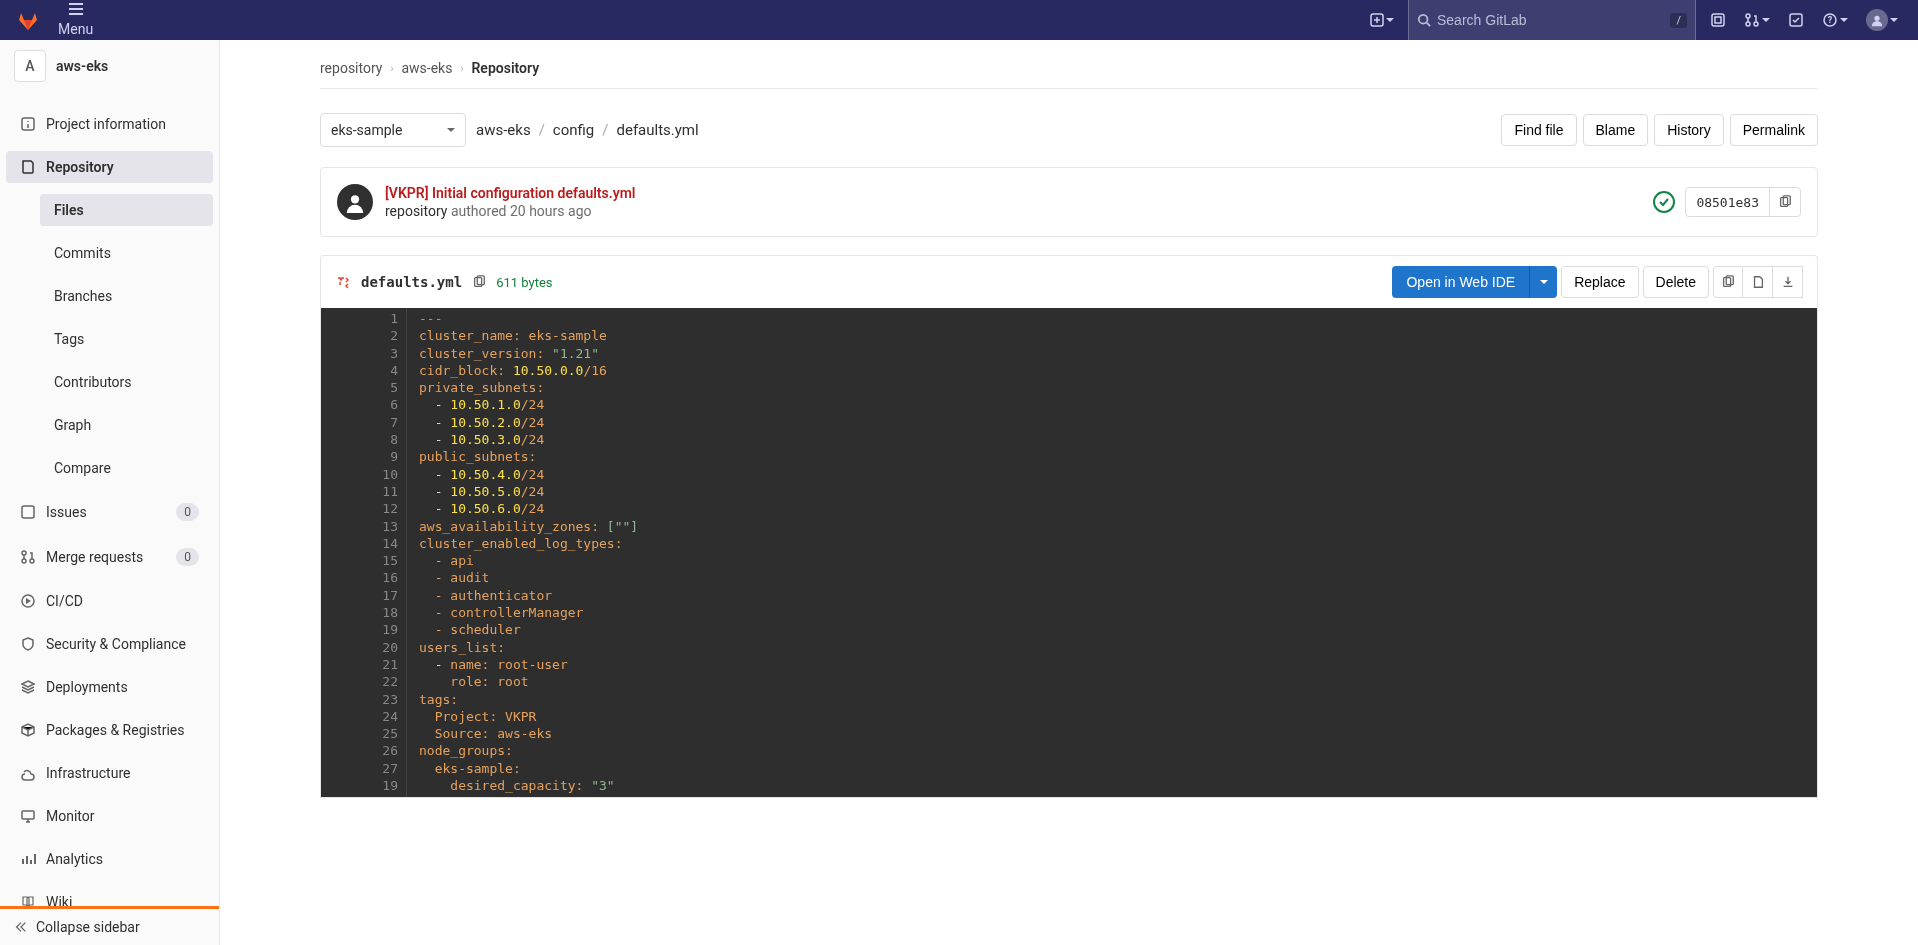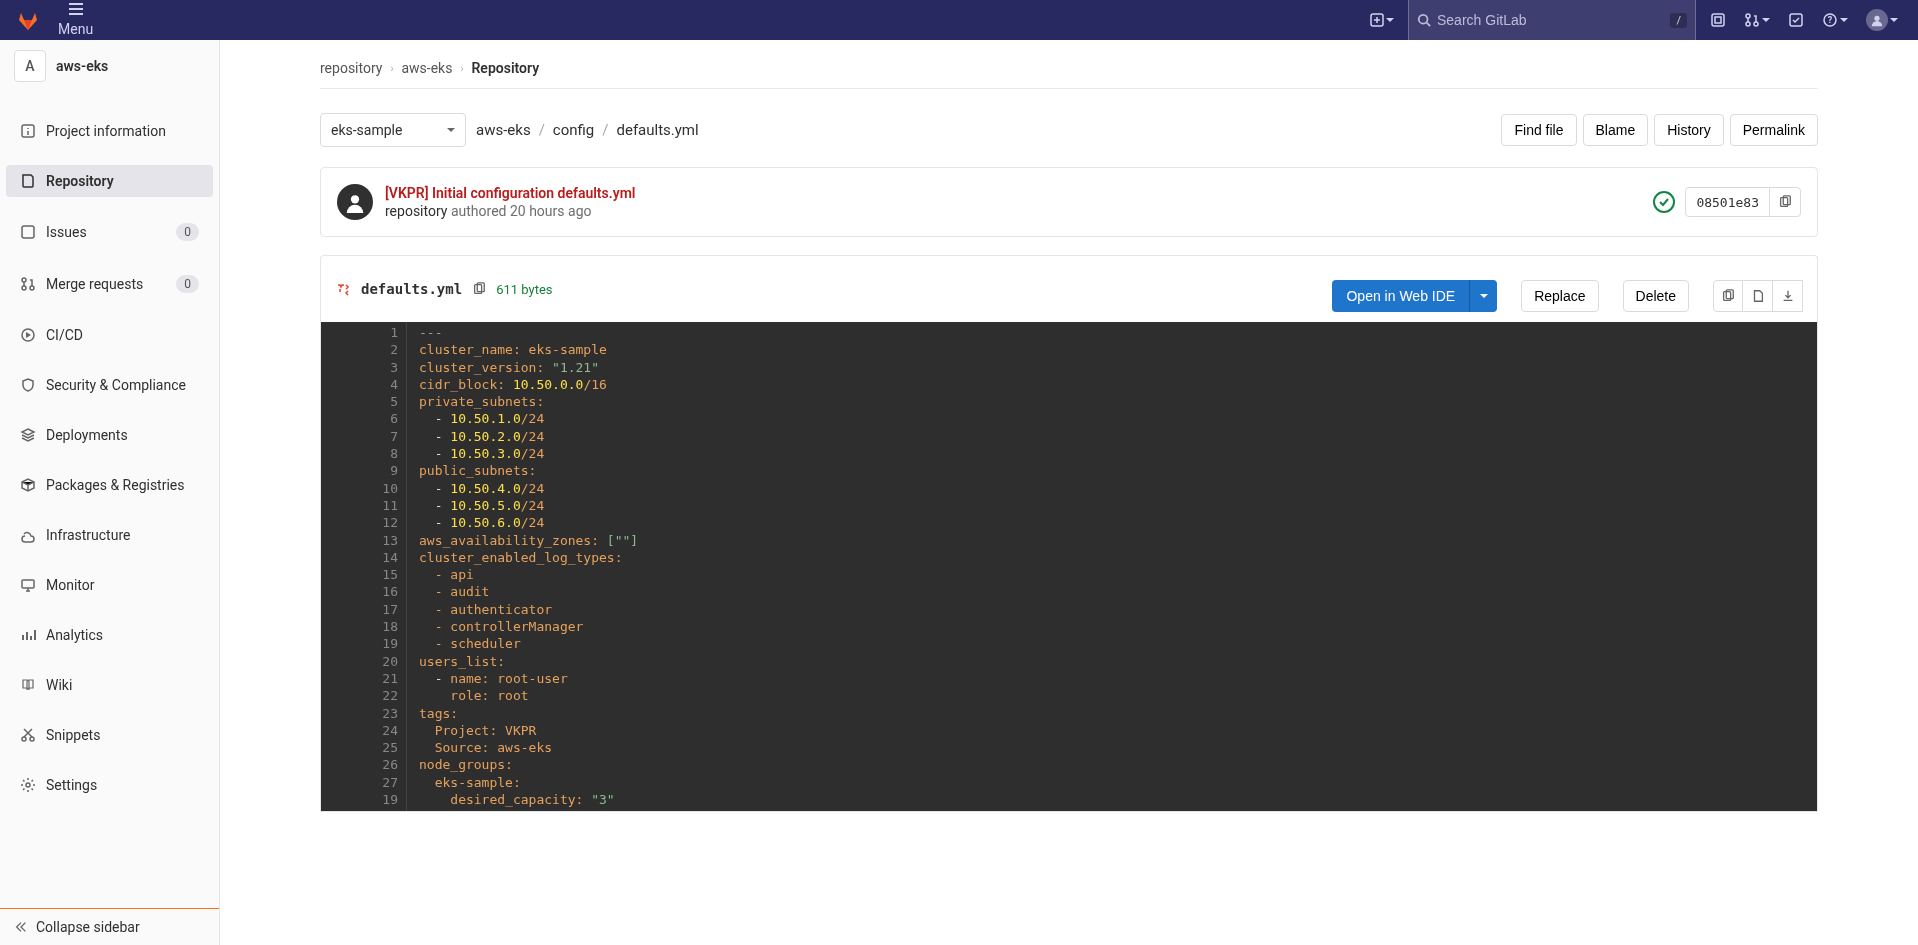--- a/index.html
+++ b/index.html
@@ -125,41 +125,41 @@
 }
 .project-name { font-weight: 600; color: #303030; }
 
 .side-nav { flex: 1; overflow-y: auto; padding-top: 4px; }
 .side-item {
   display: flex; align-items: center; gap: 10px;
   padding: 8px 14px;
   color: #303030;
   cursor: pointer;
   border-radius: 4px;
-  margin: 18px 6px;
+  margin: 11px 6px;
 }
 .side-item.active { background: #e4e4ea; font-weight: 600; }
 .side-item .icon { width: 16px; height: 16px; color: #666; }
 .side-sub {
   padding-left: 40px;
   font-size: 14px;
 }
 .side-sub .side-item { margin-left: 0; margin-right: 6px; color:#303030; }
 .side-sub .side-item.active { background: #e4e4ea; font-weight: 600; }
 .side-item .badge {
   margin-left: auto;
   background: #e4e4ea;
   color: #555;
   border-radius: 10px;
   padding: 0 8px;
   font-size: 12px;
   line-height: 18px;
 }
 .collapse-bar {
-  border-top: 1px solid #f97316;
+  border-top: 3px solid #f97316;
   display: flex; align-items: center; gap: 8px;
   padding: 10px 14px; cursor: pointer; color: #303030;
 }
 
 
 .main {
   flex: 1;
   overflow-y: auto;
   padding: 20px 100px;
 }
@@ -228,21 +228,21 @@
 
 
 .file-header {
   border: 1px solid #e5e5e5; border-bottom: none;
   border-radius: 4px 4px 0 0;
   padding: 10px 14px;
   display: flex; align-items: center; gap: 10px;
 }
 .file-header .fname { font-weight: 600; font-family: Menlo, monospace; font-size: 14px; }
 .file-header .fsize { color: #15803d; font-size: 13px; }
-.file-actions { margin-left: auto; display: flex; gap: 24px; align-items:flex-end;margin-top:14px; }
+.file-actions { margin-left: auto; display: flex; gap: 4px; align-items:flex-end; }
 .btn-primary {
   background: #1f75cb; color: #fff; border: none; border-radius: 4px 0 0 4px;
   height: 32px; padding: 0 14px; cursor: pointer; font-size: 14px;
 }
 .btn-primary-dd {
   background: #1f75cb; border: none; border-left: 1px solid #155a9d;
   border-radius: 0 4px 4px 0; width: 28px; height: 32px; cursor: pointer;
   display:flex; align-items:center; justify-content:center;
 }
 .btn-primary-dd .caret-dn { border-top-color: #fff; }
@@ -375,20 +375,43 @@
           </span>
         <span>Project information</span>
       </div>
       <div class="side-item active">
         <span class="icon">
             <svg width="16" height="16" viewBox="0 0 16 16">
               <path d="M3 2h8l2 2v9a1 1 0 01-1 1H4a1 1 0 01-1-1V2z" fill="none" stroke="#303030" stroke-width="1.5"></path>
             </svg>
           </span>
         <span>Repository</span>
+      </div>
+      <div class="side-sub">
+        <div class="side-item active">
+            <span>Files</span>
+          </div>
+        <div class="side-item">
+            <span>Commits</span>
+          </div>
+        <div class="side-item">
+            <span>Branches</span>
+          </div>
+        <div class="side-item">
+            <span>Tags</span>
+          </div>
+        <div class="side-item">
+            <span>Contributors</span>
+          </div>
+        <div class="side-item">
+            <span>Graph</span>
+          </div>
+        <div class="side-item">
+            <span>Compare</span>
+          </div>
       </div>
       <div class="side-item">
         <span class="icon">
             <svg width="16" height="16" viewBox="0 0 16 16">
               <rect x="2" y="2" width="12" height="12" rx="2" fill="none" stroke="#666" stroke-width="1.5"></rect>
             </svg>
           </span>
         <span>Issues</span>
         <span class="badge">0</span>
       </div>

